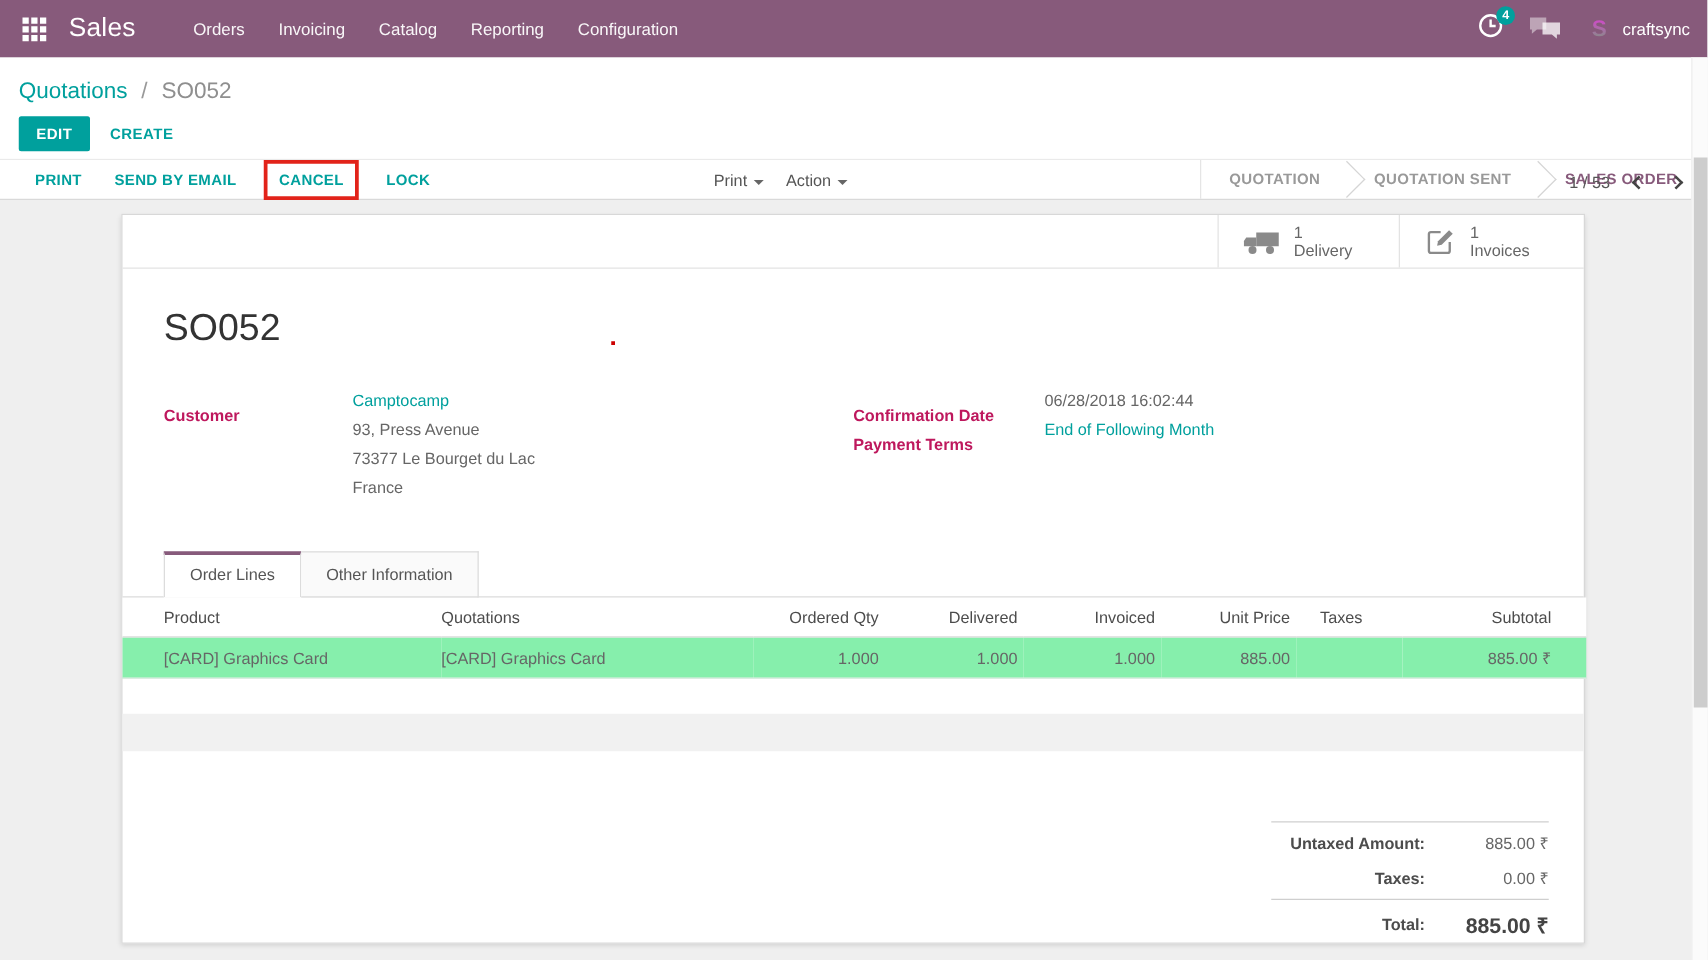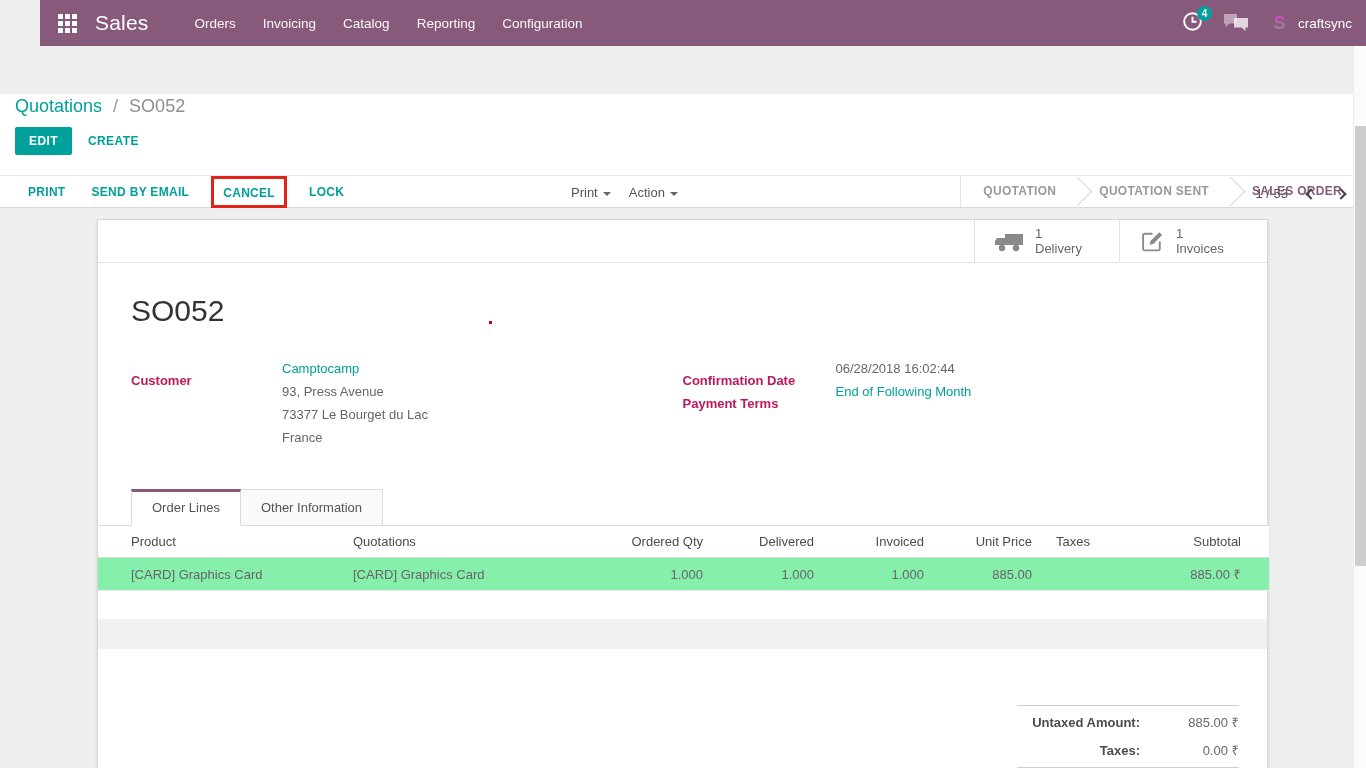--- a/index.html
+++ b/index.html
@@ -1,41 +1,41 @@
 <!DOCTYPE html>
 <html><head>
 <meta charset="utf-8">
 <style>
   * { margin:0; padding:0; box-sizing:border-box; }
   html,body { width:1366px; height:768px; overflow:hidden;
               font-family:"Liberation Sans", sans-serif; background:#efefef; }
 
   
   .navbar { height:46px; background:#875A7B; display:flex; align-items:center;
-            padding:0 14px; color:#fff; position:relative;margin-left:40px; }
+            padding:0 14px; color:#fff; position:relative; }
   .apps-icon { width:19px; height:19px; display:grid;
                grid-template-columns:repeat(3,5px); grid-template-rows:repeat(3,5px);
                gap:2px; margin:0 18px 0 4px; cursor:pointer; }
   .apps-icon i { background:#fff; }
   .brand { font-size:21px; font-weight:500; margin-right:46px; letter-spacing:.2px; }
   .nav-menu { display:flex; gap:27px; font-size:13.5px; }
   .nav-menu span { cursor:pointer; opacity:.95; }
   .nav-right { margin-left:auto; display:flex; align-items:center; gap:20px; }
   .activity { position:relative; cursor:pointer; }
   .badge { position:absolute; top:-5px; right:-9px; background:#00A09D; color:#fff;
            font-size:10px; font-weight:bold; min-width:15px; height:15px; border-radius:8px;
            display:flex; align-items:center; justify-content:center; padding:0 3px; }
   .user-menu { display:flex; align-items:center; gap:8px; cursor:pointer; font-size:13.5px; }
   .avatar { width:21px; height:21px; border-radius:2px; font-weight:bold; font-size:18px;
             background:linear-gradient(180deg,#c94fc3 20%,#8a8a8a 80%);
             -webkit-background-clip:text; background-clip:text; color:transparent;
             display:flex; align-items:center; justify-content:center; }
 
   
-  .control-panel { background:#fff; height:81px; position:relative; padding:2px 15px 0;margin-top:48px; }
+  .control-panel { background:#fff; height:81px; position:relative; padding:16px 15px 0; }
   .breadcrumb { font-size:18px; }
   .bc-parent { color:#00A09D; cursor:pointer; }
   .bc-sep { color:#999; margin:0 6px; }
   .bc-current { color:#8f8f8f; }
   .cp-buttons { margin-top:10px; display:flex; align-items:center; }
   .btn-edit { background:#00A09D; color:#fff; border:none; font-size:12px; font-weight:bold;
               padding:7px 14px; border-radius:2px; cursor:pointer; letter-spacing:.4px;
               font-family:inherit; }
   .btn-create { background:none; border:none; color:#00A09D; font-size:12px; font-weight:bold;
                 margin-left:16px; cursor:pointer; letter-spacing:.4px; font-family:inherit; }

